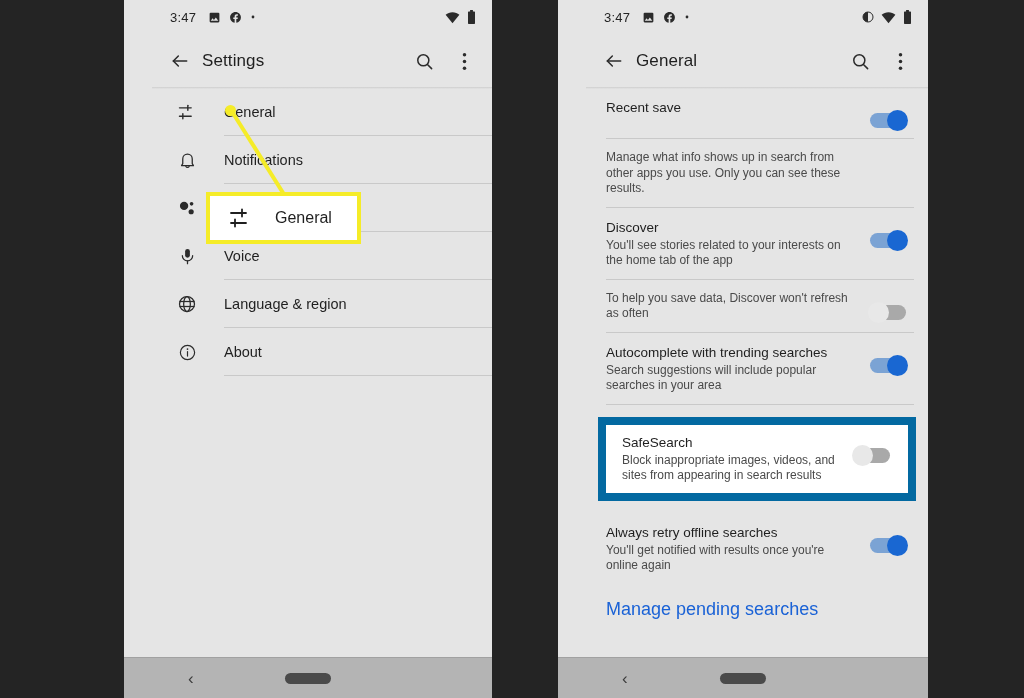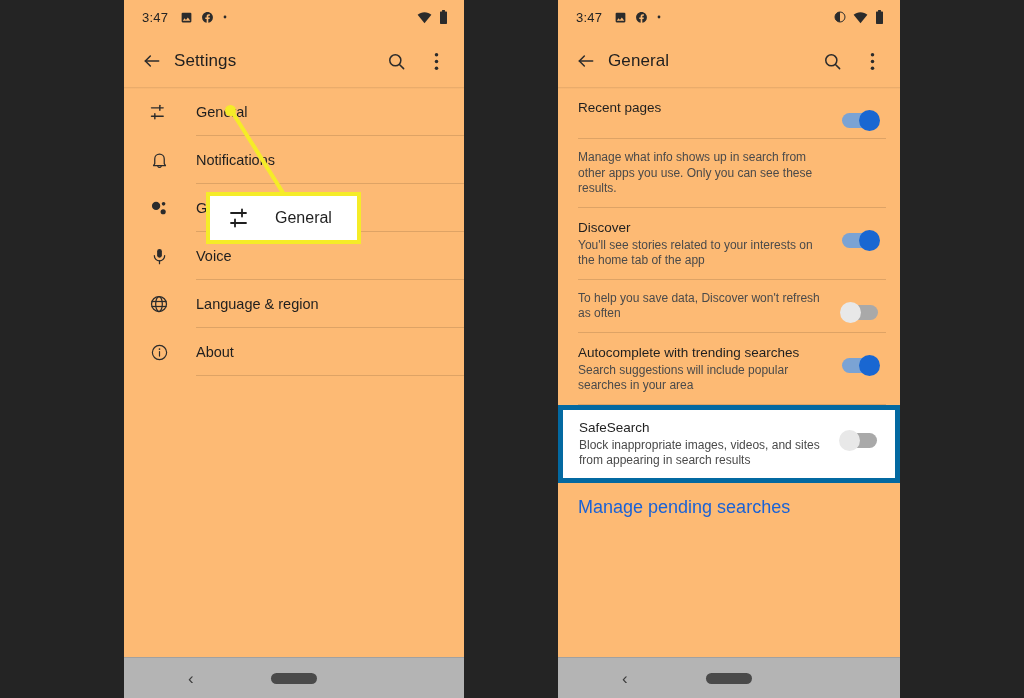--- a/index.html
+++ b/index.html
@@ -11,22 +11,23 @@
     width: 1024px;
     height: 698px;
     position: relative;
     overflow: hidden;
     font-family: "Liberation Sans", sans-serif;
   }
 
   .phone {
     position: absolute;
     top: 0;
-    background: #fdba74;
+    background: #e5e5e5;
     overflow: hidden;
+    padding-left: 28px;
   }
   #phone-left  { left: 124px; width: 340px; height: 698px; }
   #phone-right { left: 558px; width: 342px; height: 698px; }
 
   
   .statusbar {
     height: 34px;
     display: flex;
     align-items: center;
     padding: 0 16px 0 18px;
@@ -171,23 +172,23 @@
     position: relative;
   }
   .link-text {
     font-size: 18px;
     color: #1a62d6;
   }
 
   
   .set-row.highlight {
     background: #ffffff;
-    border: 5px solid #0369a1;
+    border: 8px solid #0369a1;
     padding: 9px 10px 9px 16px;
-    margin: 0;
+    margin: 12px;
   }
 
   
   .navbar {
     position: absolute;
     left: 0; right: 0; bottom: 0;
     height: 40px;
     background: #b4b4b4;
     border-top: 1px solid rgba(0,0,0,.10);
     display: flex;
@@ -463,21 +464,21 @@
           <circle cx="3" cy="19" r="2.1"></circle>
         </svg>
     </span>
     <span class="appbar-shadow"></span>
   </div>
 
   <div class="set-list">
 
     <div class="set-row">
       <span class="set-text">
-        <span class="set-title" style="display: block;">Recent pages</span>
+        <span class="set-title" style="display: block;">Recent save</span>
       </span>
       <span class="toggle on">
           <span class="knob"></span>
         </span>
       <span class="set-divider"></span>
     </div>
 
     <div class="set-row">
       <span class="set-text">
         <span class="set-desc" style="display: block;">Manage what info shows up in search from other apps you use. Only you can see these results.</span>
@@ -520,20 +521,29 @@
     <div class="set-row highlight">
       <span class="set-text">
         <span class="set-title" style="display: block;">SafeSearch</span>
         <span class="set-desc" style="display: block;">Block inappropriate images, videos, and sites from appearing in search results</span>
       </span>
       <span class="toggle off">
           <span class="knob"></span>
         </span>
     </div>
 
+    <div class="set-row">
+      <span class="set-text">
+        <span class="set-title" style="display: block;">Always retry offline searches</span>
+        <span class="set-desc" style="display: block;">You'll get notified with results once you're online again</span>
+      </span>
+      <span class="toggle on">
+          <span class="knob"></span>
+        </span>
+    </div>
 
     <div class="link-row">
       <span class="link-text">Manage pending searches</span>
     </div>
 
   </div>
 
   <div class="navbar">
     <span class="navbar-back">‹</span>
     <span class="navbar-pill"></span>

